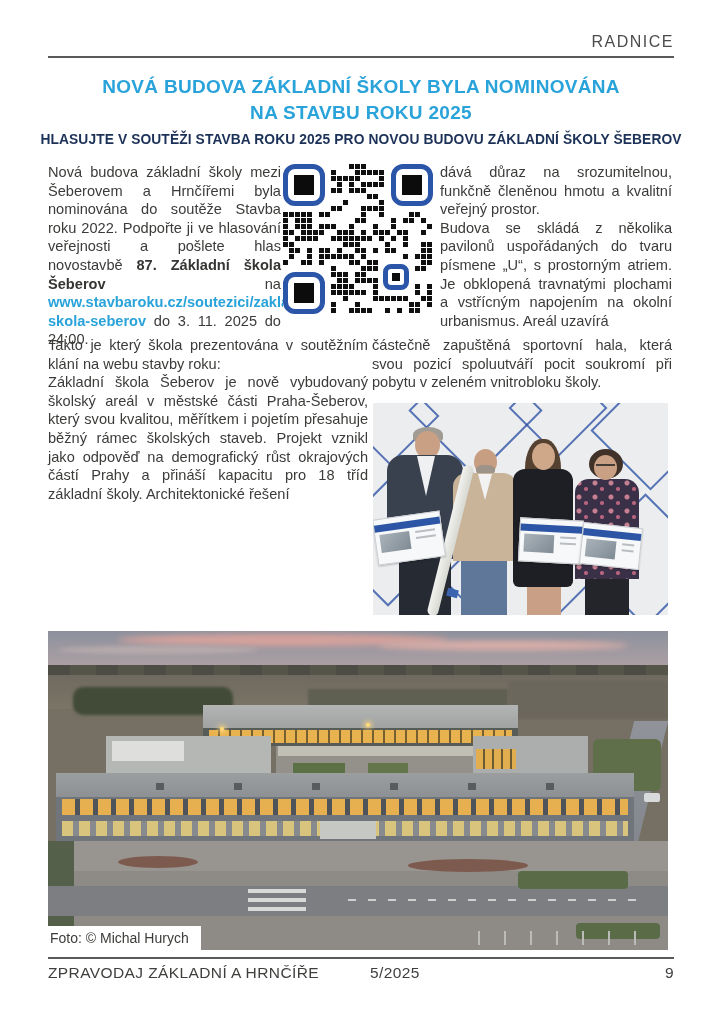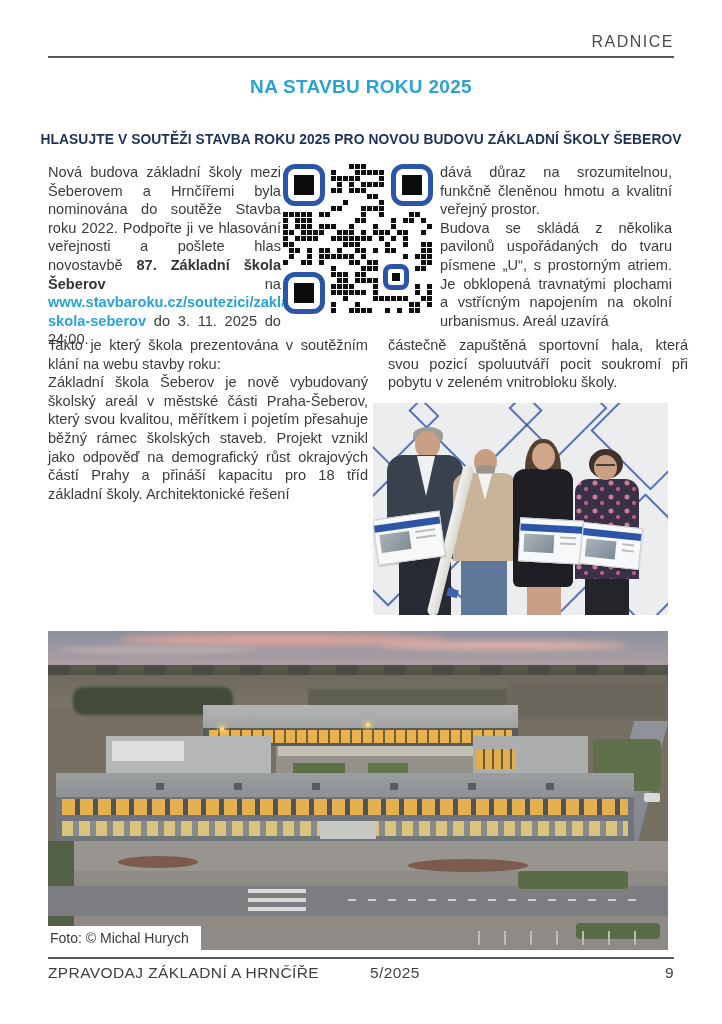--- a/index.html
+++ b/index.html
@@ -14,21 +14,21 @@
          color:#29a3da;font-weight:bold;font-size:19px;line-height:26px;letter-spacing:.3px;}
   .subtitle{position:absolute;left:40px;top:132px;width:642px;text-align:center;white-space:nowrap;
             color:#1c3157;font-weight:bold;font-size:13.8px;letter-spacing:.1px;}
 
   
   .bt{position:absolute;font-size:14.6px;line-height:18.6px;text-align:justify;color:#3b3b39;}
   .bt p{margin:0;}
   #col-left-top{left:48px;top:163px;width:233px;}
   #col-right-top{left:440px;top:163px;width:232px;}
   #col-left-bottom{left:48px;top:336px;width:320px;}
-  #col-right-bottom{left:388px;top:336px;width:300px;}
+  #col-right-bottom{left:372px;top:336px;width:300px;}
   .b{font-weight:bold;color:#353533;}
   .lnk{font-weight:bold;color:#29a3da;text-decoration:none;}
 
   
   .qr{position:absolute;left:283px;top:164px;width:150px;height:150px;background:#fff;}
   .qr .qc{position:absolute;width:5px;height:5px;background:#101010;}
   .fin{position:absolute;width:42px;height:42px;box-sizing:border-box;border:5px solid #2b55a8;
        border-radius:12px;background:#fff;z-index:2;}
   .fin .fd{width:20px;height:20px;margin:6px;background:#0c0c0c;}
   .fin.tl{left:0;top:0;} .fin.tr{right:0;top:0;} .fin.bl{left:0;bottom:0;}
@@ -135,20 +135,21 @@
 </style>
 </head>
 <body>
 
 <div class="page">
 
   <div class="radnice">RADNICE</div>
   <div class="toprule"></div>
 
   <div class="title">
+    <div>NOVÁ BUDOVA ZÁKLADNÍ ŠKOLY BYLA NOMINOVÁNA</div>
     <div>NA STAVBU ROKU 2025</div>
   </div>
   <div class="subtitle">HLASUJTE V SOUTĚŽI STAVBA ROKU 2025 PRO NOVOU BUDOVU ZÁKLADNÍ ŠKOLY ŠEBEROV</div>
 
   <div class="bt" id="col-left-top">
     <p><span>Nová budova základní školy mezi Šeberovem a Hrnčířemi byla nominována do soutěže Stavba roku 2022. Podpořte ji ve hlasování veřejnosti a pošlete hlas novostavbě </span><span class="b">87. Základní škola Šeberov</span><span> na </span><a class="lnk" href="#">www.stavbaroku.cz/soutezici/zakladni-skola-seberov</a><span> do 3. 11. 2025 do 24:00.</span></p>
   </div>
 
   <div class="qr">
     <div class="qr-cells">

